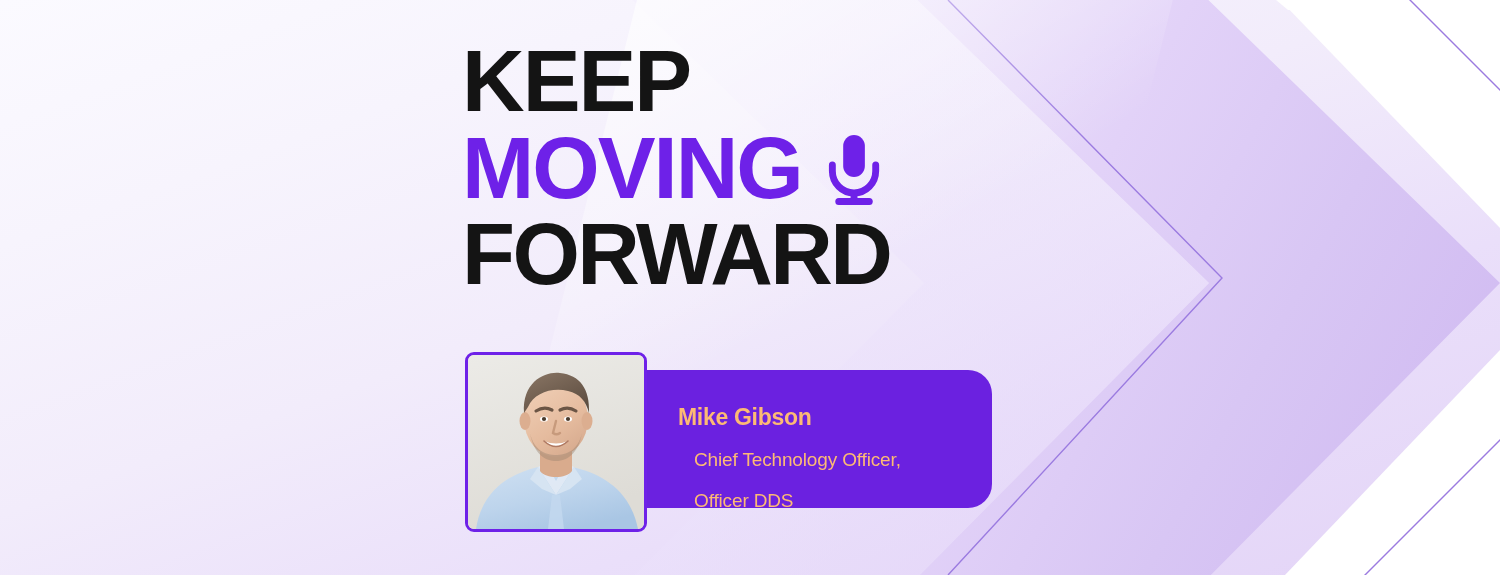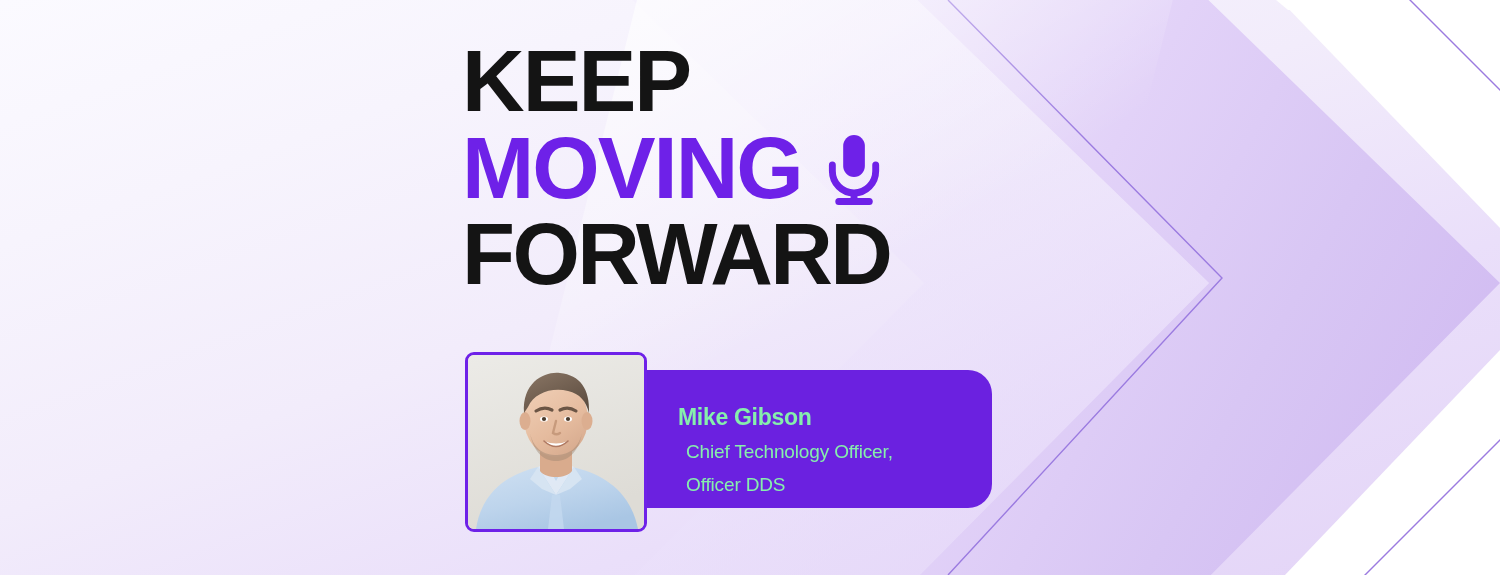--- a/index.html
+++ b/index.html
@@ -122,35 +122,35 @@
     height: 138px;
     background: #6B21E0;
     border-radius: 0 24px 24px 0;
     z-index: 6;
     box-sizing: border-box;
   }
   .card-text {
     position: absolute;
     left: 31px;
     top: 33px;
-    color: #86efac;
+    color: #fdba74;
   }
   .sp-name {
     font-size: 23px;
     font-weight: 700;
     letter-spacing: -0.3px;
     line-height: 1.22;
     margin: 0 0 2px 0;
   }
   .sp-title {
     font-size: 19px;
     font-weight: 400;
     letter-spacing: -0.15px;
     line-height: 1.32;
-    margin: 8px;
+    margin: 16px;
   }
 </style>
 </head>
 <body>
 
 <div id="banner">
 
   <div class="bg-base"></div>
 
   <svg class="chev-fill" viewBox="0 0 1500 590" preserveAspectRatio="none">

